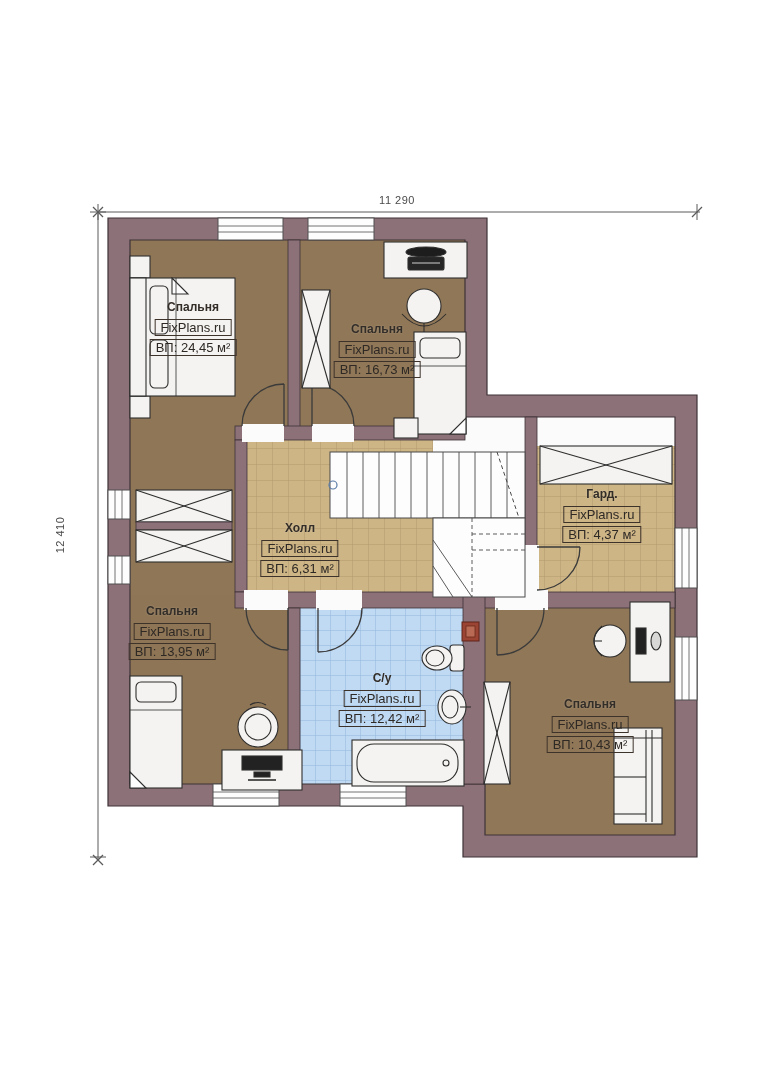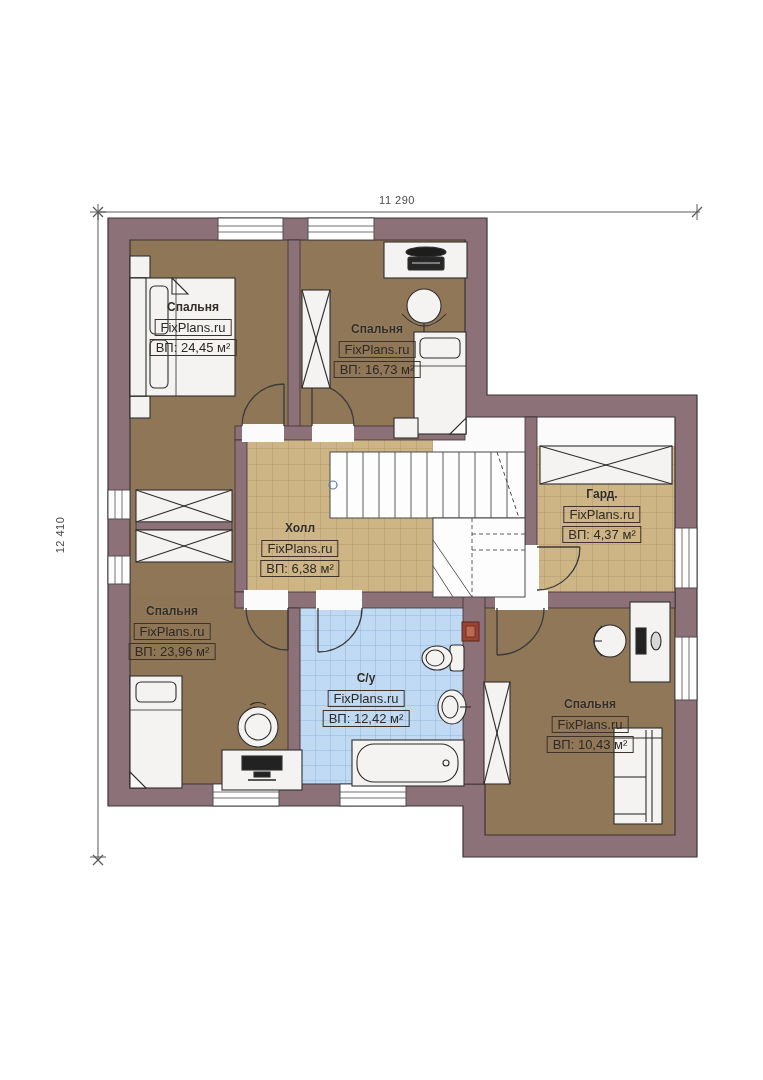--- a/index.html
+++ b/index.html
@@ -299,36 +299,36 @@
 
 <div class="room-label" style="left:377px;top:322px;">
   <div class="room-name">Спальня</div>
   <div class="label-box">FixPlans.ru</div>
   <div class="label-box">ВП: 16,73 м²</div>
 </div>
 
 <div class="room-label" style="left:300px;top:513px;margin-top:8px;">
   <div class="room-name">Холл</div>
   <div class="label-box">FixPlans.ru</div>
-  <div class="label-box">ВП: 6,38 м²</div>
+  <div class="label-box">ВП: 6,31 м²</div>
 </div>
 
 <div class="room-label" style="left:602px;top:487px;">
   <div class="room-name">Гард.</div>
   <div class="label-box">FixPlans.ru</div>
   <div class="label-box">ВП: 4,37 м²</div>
 </div>
 
 <div class="room-label" style="left:172px;top:604px;">
   <div class="room-name">Спальня</div>
   <div class="label-box">FixPlans.ru</div>
-  <div class="label-box">ВП: 23,96 м²</div>
-</div>
-
-<div class="room-label" style="left:366px;top:671px;">
+  <div class="label-box">ВП: 13,95 м²</div>
+</div>
+
+<div class="room-label" style="left:382px;top:671px;">
   <div class="room-name">С/у</div>
   <div class="label-box">FixPlans.ru</div>
   <div class="label-box">ВП: 12,42 м²</div>
 </div>
 
 <div class="room-label" style="left:590px;top:697px;">
   <div class="room-name">Спальня</div>
   <div class="label-box">FixPlans.ru</div>
   <div class="label-box">ВП: 10,43 м²</div>
 </div>

